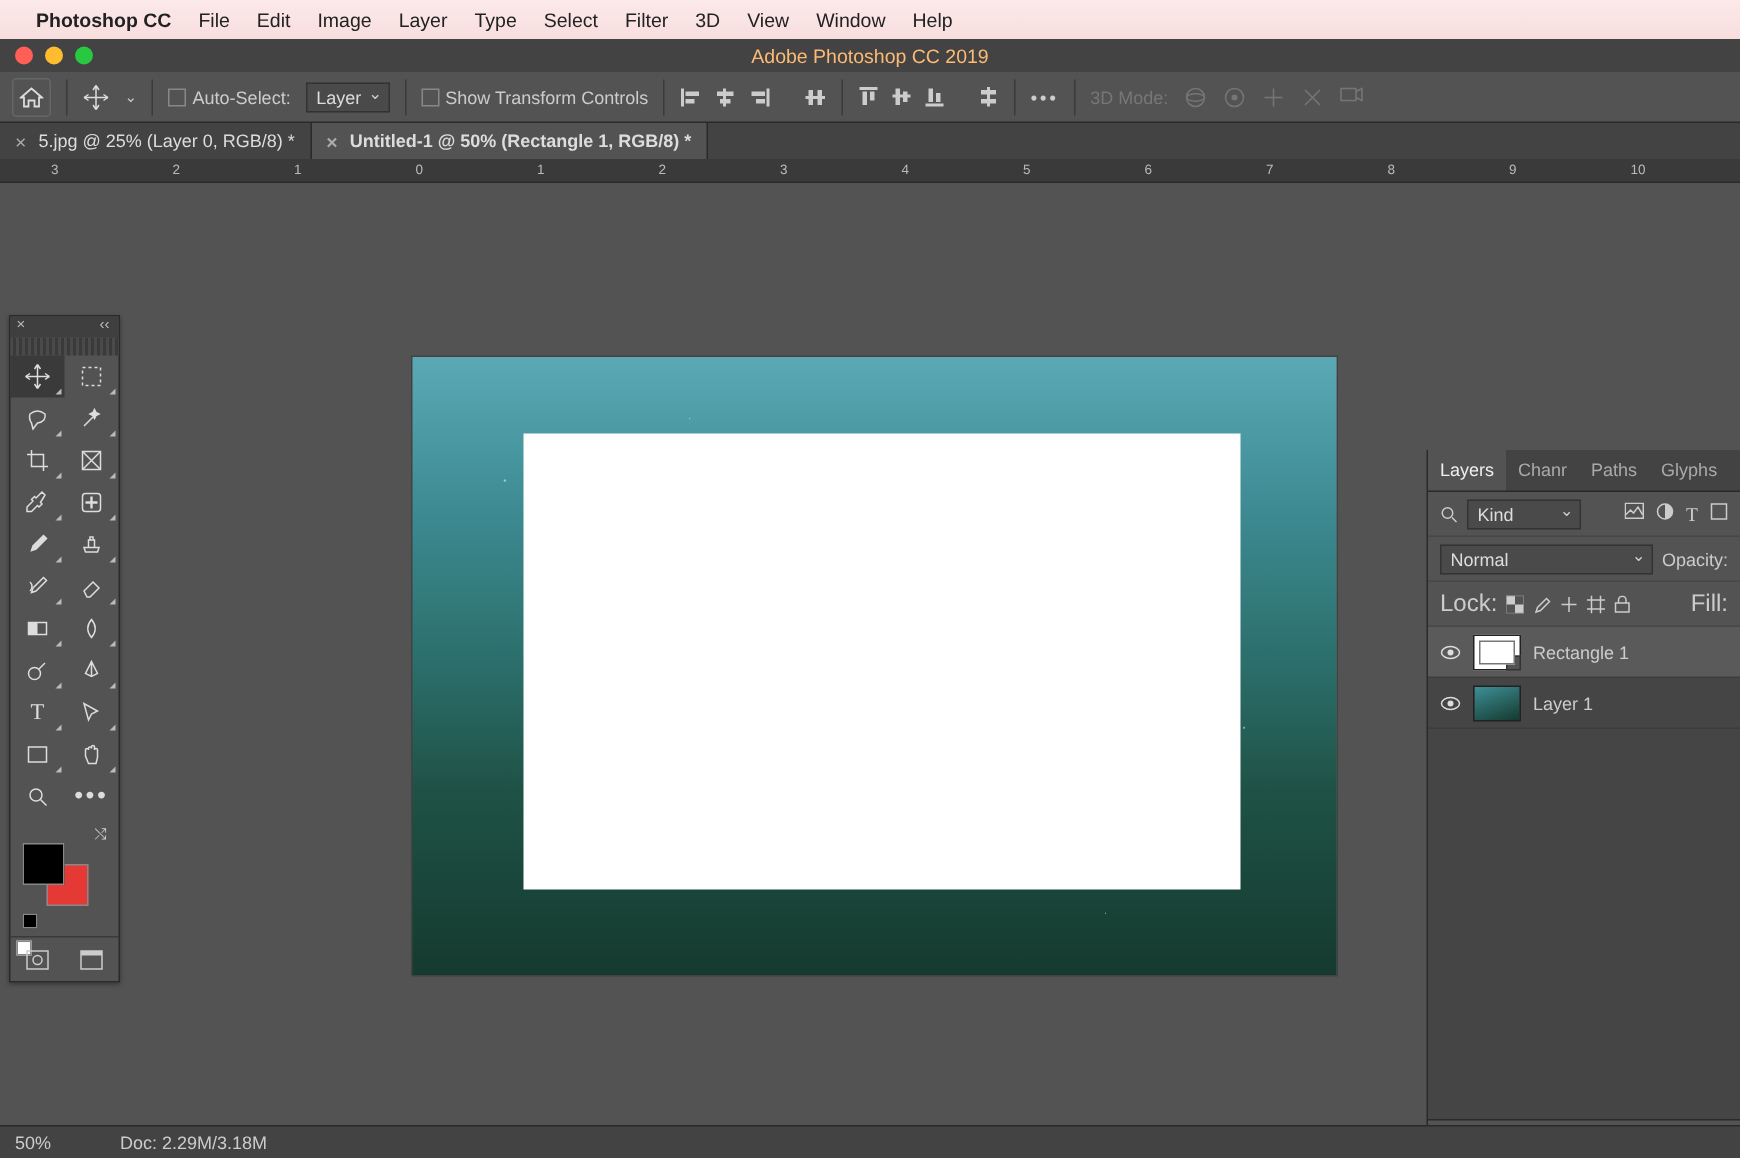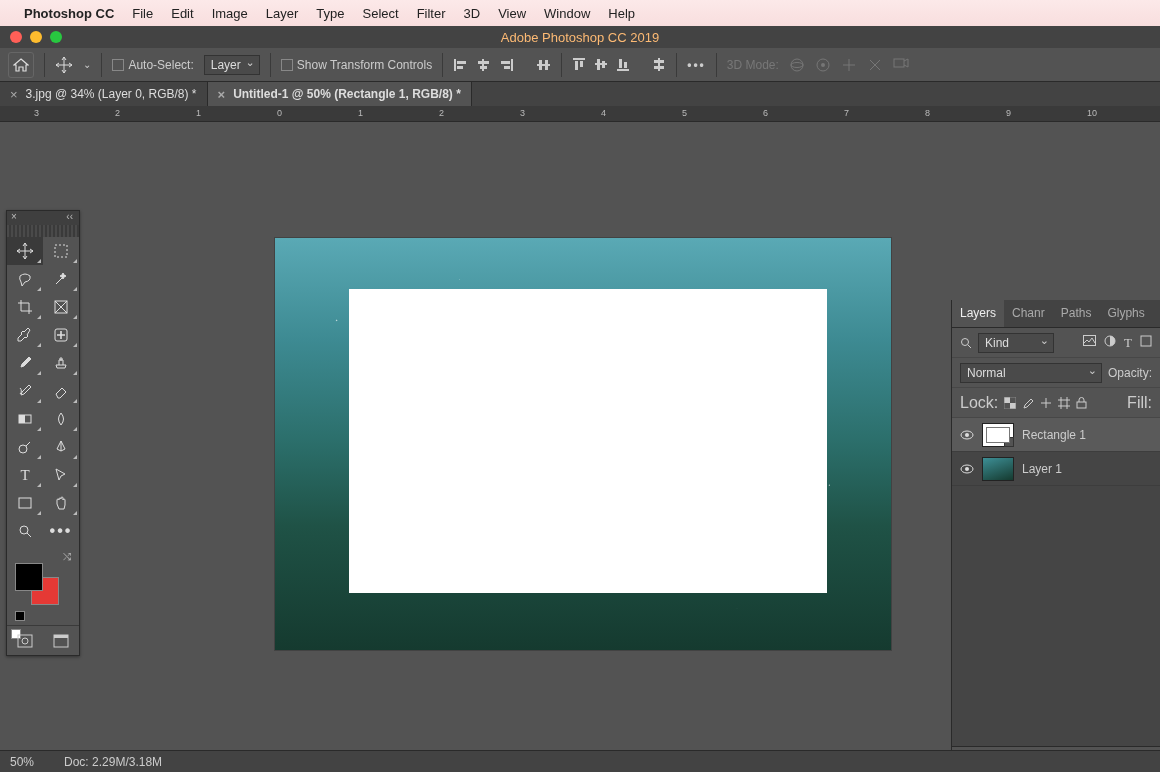--- a/index.html
+++ b/index.html
@@ -77,21 +77,21 @@
 .layer-item { display: flex; align-items: center; height: 34px; padding: 0 8px; gap: 8px; border-bottom: 1px solid #3d3d3d; }
 .layer-item.sel { background: #5a5a5a; }
 .eye { width: 14px; text-align: center; }
 .thumb { width: 32px; height: 24px; background: #fff; border: 1px solid #222; position: relative; }
 .thumb.bg { background: linear-gradient(160deg,#3d8f96,#153a2f); }
 .thumb.rect::after { content:""; position:absolute; inset:3px; border:1px solid #777; background:#fff; }
 .thumb .mini-vec { position:absolute; right:-1px; bottom:-1px; width:10px; height:10px; background:#535353; border:1px solid #333; }
 .panel-footer { height: 26px; border-top: 1px solid #2a2a2a; display: flex; align-items: center; justify-content: flex-end; gap: 10px; padding: 0 8px; font-size: 12px; color: #aaa; }
 
 
-.statusbar { position: absolute; left: 0; right: 0; bottom: 0; height: 22px; background: #434343; color: #ccc; font-size: 12px; display: flex; align-items: center; padding: 0 10px; gap: 30px; border-top:1px solid #2a2a2a; }
+.statusbar { position: absolute; left: 0; right: 0; bottom: 0; height: 22px; background: #434343; color: #ccc; font-size: 12px; display: flex; align-items: center; padding: 0 10px; gap: 46px; border-top:1px solid #2a2a2a; }
 
 svg { display:block; }
 </style>
 </head>
 <body>
 
 <div class="menubar">
   <span class="apple"></span>
   <span class="app-name">Photoshop CC</span>
   <span class="menu-item">File</span>
@@ -230,21 +230,21 @@
           <rect x="1" y="2" width="10" height="8" stroke="#aaa" fill="none"></rect>
           <path d="M11 4l4-2v8l-4-2" stroke="#aaa" fill="none"></path>
         </svg>
       </span>
   </div>
 </div>
 
 <div class="doctabs">
   <div class="doctab">
     <span class="close">×</span>
-    <span>3.jpg @ 34% (Layer 0, RGB/8) *</span>
+    <span>5.jpg @ 25% (Layer 0, RGB/8) *</span>
   </div>
   <div class="doctab active">
     <span class="close">×</span>
     <span>Untitled-1 @ 50% (Rectangle 1, RGB/8) *</span>
   </div>
 </div>
 
 <div class="ruler-h">
   <span class="ruler-tick" style="left:34px">3</span>
   <span class="ruler-tick" style="left:115px">2</span>

